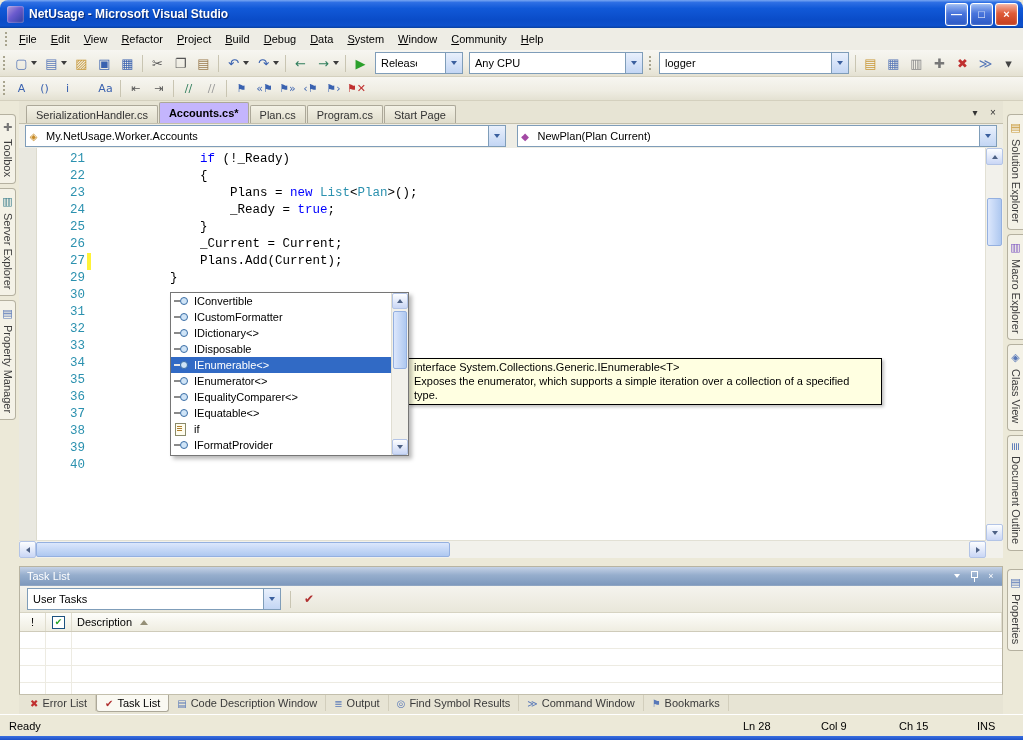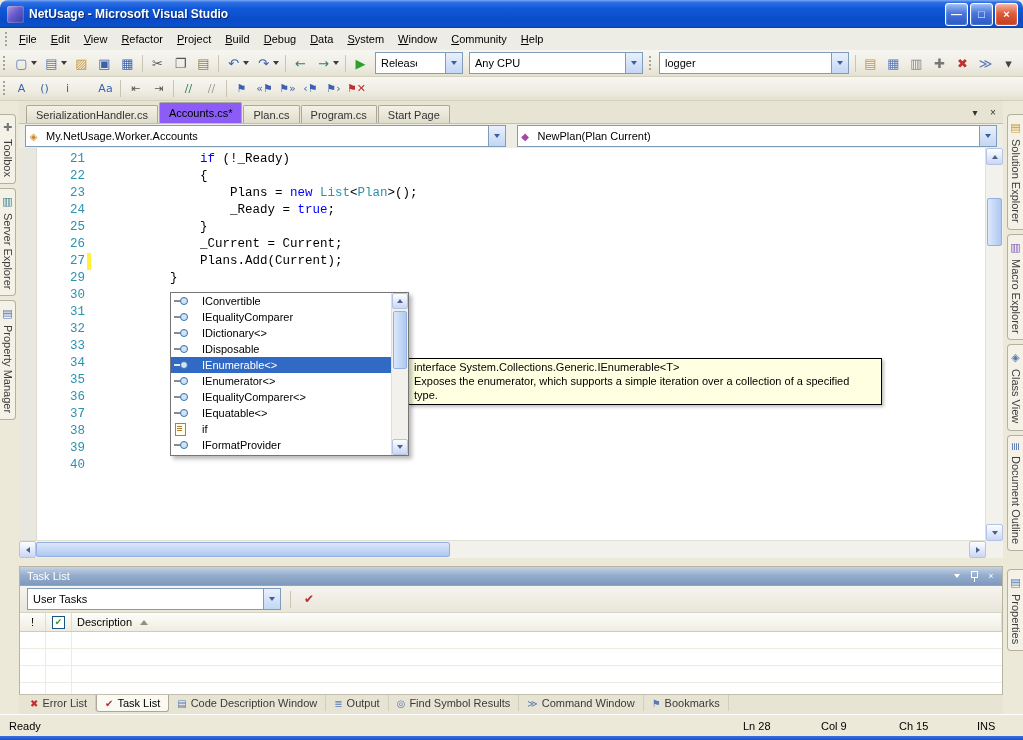--- a/index.html
+++ b/index.html
@@ -43,21 +43,21 @@
   .side-strip.left .vtab{border-left:none;border-radius:0 4px 4px 0;}
   .side-strip.right .vtab{border-right:none;border-radius:4px 0 0 4px;}
   .vicon{font-family:"DejaVu Sans",sans-serif;font-size:11px;}
   .center{flex:1;display:flex;flex-direction:column;min-width:0;}
 
   
   .doc-tabs{height:22px;flex:0 0 auto;display:flex;align-items:flex-end;background:#E7E4D4;border-bottom:1px solid #C3BFAC;padding-left:7px;}
   .dtab-row{display:flex;align-items:flex-end;flex:1;min-width:0;}
   .dtab{height:17px;display:flex;align-items:center;padding:0 9px;margin-right:1px;border:1px solid #ACA899;border-bottom:none;border-radius:2px 2px 0 0;
     background:linear-gradient(180deg,#F4F2E6 0%,#DFDCCB 100%);color:#333;white-space:nowrap;}
-  .dtab.active{height:20px;background:#8b5cf6;font-weight:normal;color:#000;}
+  .dtab.active{height:20px;background:#c4b5fd;font-weight:bold;color:#000;}
   .tab-ctrl{width:16px;height:15px;margin:0 2px 3px 0;display:flex;align-items:center;justify-content:center;color:#333;font-size:10px;}
 
   
   .navbar{height:24px;flex:0 0 auto;display:flex;align-items:center;gap:5px;background:#EEEDE5;padding:0 3px;}
   .navcombo{flex:1;min-width:0;}
   .nav-ic{width:15px;display:flex;align-items:center;justify-content:center;font-family:"DejaVu Sans",sans-serif;font-size:10px;}
   .type-ic{color:#C88C28;}
   .member-ic{color:#A349A4;}
 
   
@@ -86,21 +86,21 @@
   .arr.up{border-left:3px solid transparent;border-right:3px solid transparent;border-bottom:4px solid #4D6185;}
   .arr.dn{border-left:3px solid transparent;border-right:3px solid transparent;border-top:4px solid #4D6185;}
   .arr.lf{border-top:3px solid transparent;border-bottom:3px solid transparent;border-right:4px solid #4D6185;}
   .arr.rt{border-top:3px solid transparent;border-bottom:3px solid transparent;border-left:4px solid #4D6185;}
 
   
   .intellisense{position:absolute;left:151px;top:144px;width:237px;height:162px;background:#fff;border:1px solid #767676;box-shadow:3px 3px 4px rgba(0,0,0,.28);display:flex;z-index:5;}
   .ii-list{flex:1;overflow:hidden;padding-top:0;}
   .ii-row{height:16px;display:flex;align-items:center;padding-left:2px;white-space:nowrap;color:#000;}
   .ii-row.sel{background:var(--selection);color:#fff;}
-  .ii-label{padding-left:13px;}
+  .ii-label{padding-left:5px;}
   .ii{width:16px;height:14px;position:relative;flex:0 0 auto;display:inline-block;}
   .ii-interface::before{content:"";position:absolute;left:1px;top:6px;width:6px;height:2px;background:#8A8A8A;}
   .ii-interface::after{content:"";position:absolute;left:7px;top:3px;width:6px;height:6px;border:1px solid #3B6EA5;border-radius:50%;background:#CFE4F7;}
   .ii-row.sel .ii-interface::before{background:#E8E8E8;}
   .ii-snippet::before{content:"";position:absolute;left:2px;top:1px;width:9px;height:11px;background:#FFFDEE;border:1px solid #8A8A6A;}
   .ii-snippet::after{content:"";position:absolute;left:4px;top:4px;width:5px;height:1px;background:#B08030;box-shadow:0 2px 0 #B08030,0 4px 0 #B08030;}
   .ii-scroll{width:16px;flex:0 0 auto;background:#F2F1EB;border-left:1px solid #E0DED2;position:relative;}
   .ii-scroll .sbtn{width:16px;height:16px;}
   .ii-scroll .sbtn.bottom{position:absolute;bottom:0;left:0;}
   .ii-thumb{position:absolute;left:1px;right:1px;top:18px;height:56px;background:linear-gradient(90deg,#DCE7FC 0%,#AEC8F0 100%);border:1px solid #94B0E0;border-radius:2px;}
@@ -488,21 +488,21 @@
         <div class="corner"></div>
 
         <div class="intellisense">
           <div class="ii-list">
               <div class="ii-row">
                 <span class="ii ii-interface"></span>
                 <span class="ii-label">IConvertible</span>
               </div>
               <div class="ii-row">
                 <span class="ii ii-interface"></span>
-                <span class="ii-label">IEqualityComparer</span>
+                <span class="ii-label">ICustomFormatter</span>
               </div>
               <div class="ii-row">
                 <span class="ii ii-interface"></span>
                 <span class="ii-label">IDictionary&lt;&gt;</span>
               </div>
               <div class="ii-row">
                 <span class="ii ii-interface"></span>
                 <span class="ii-label">IDisposable</span>
               </div>
               <div class="ii-row sel">

